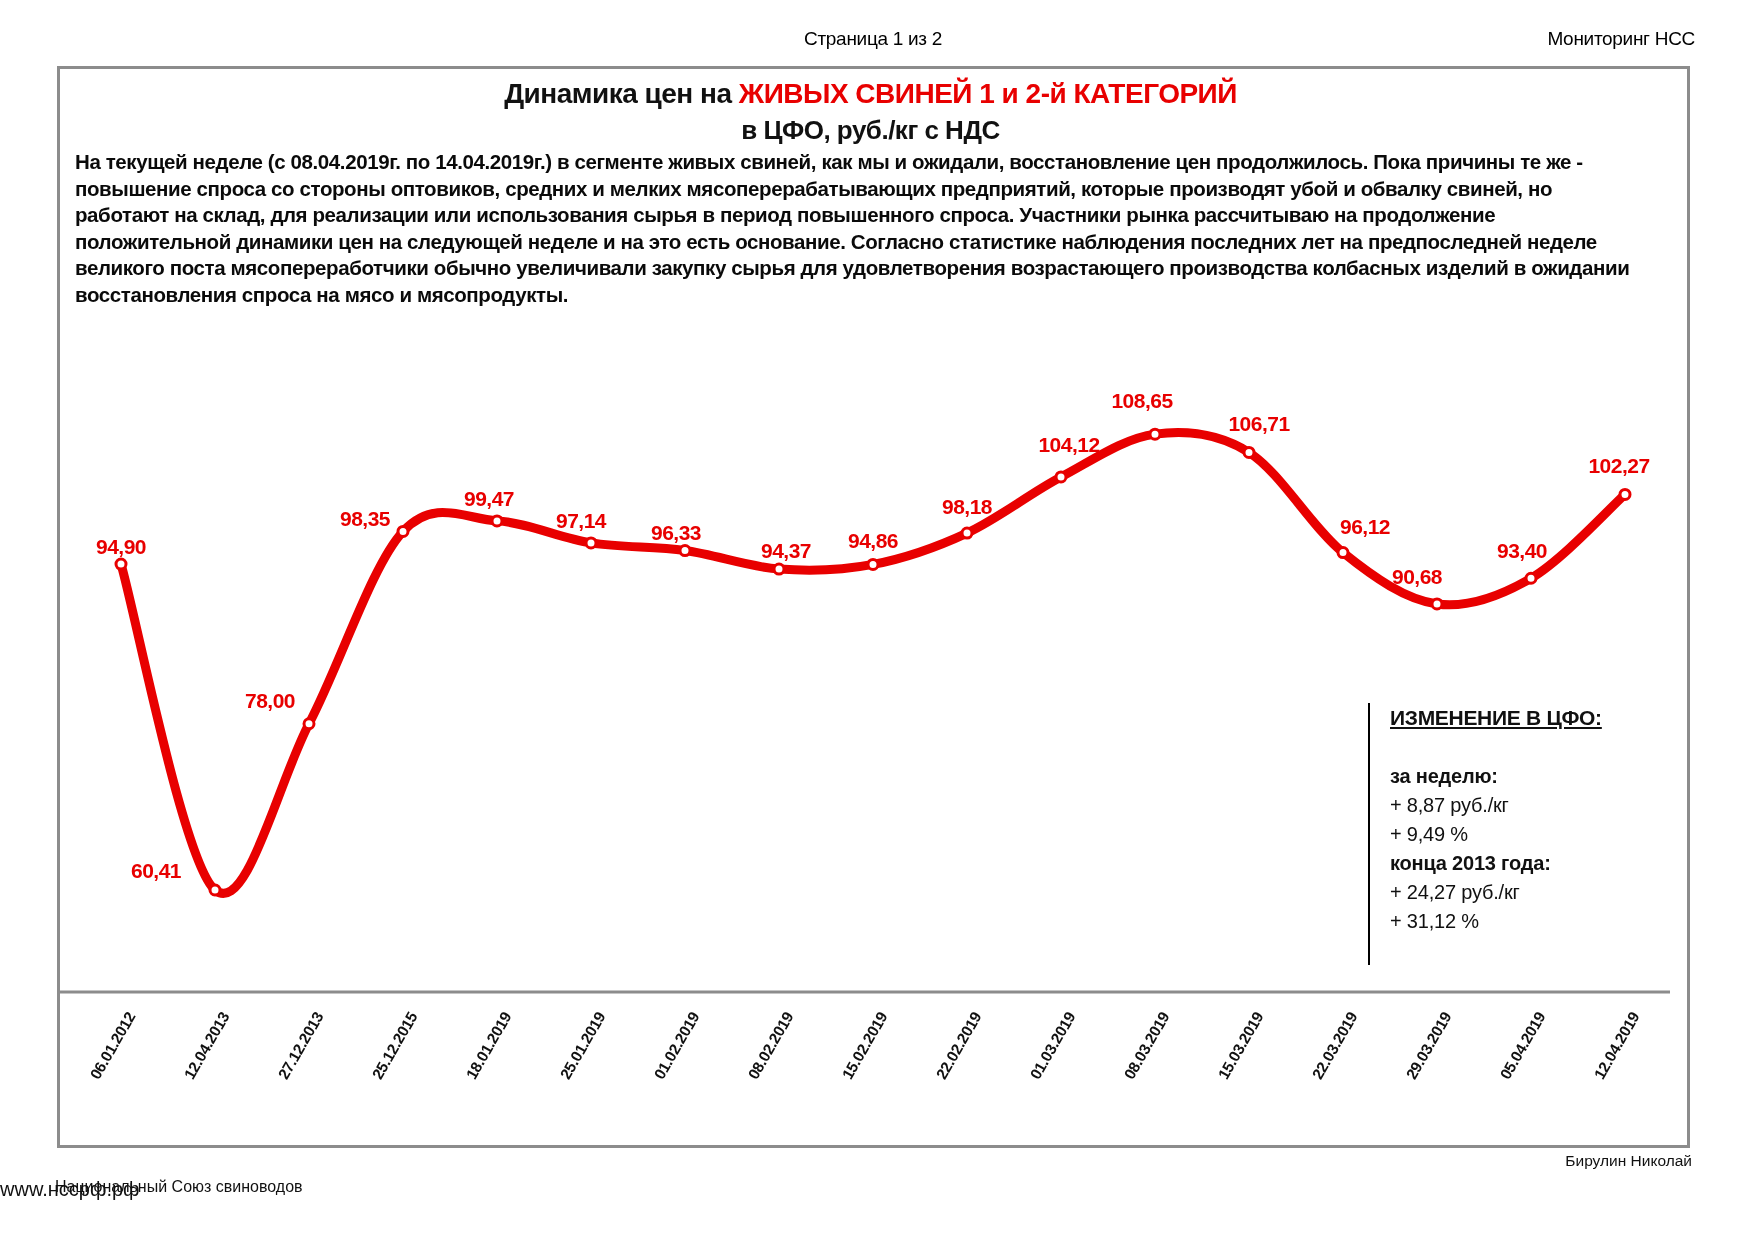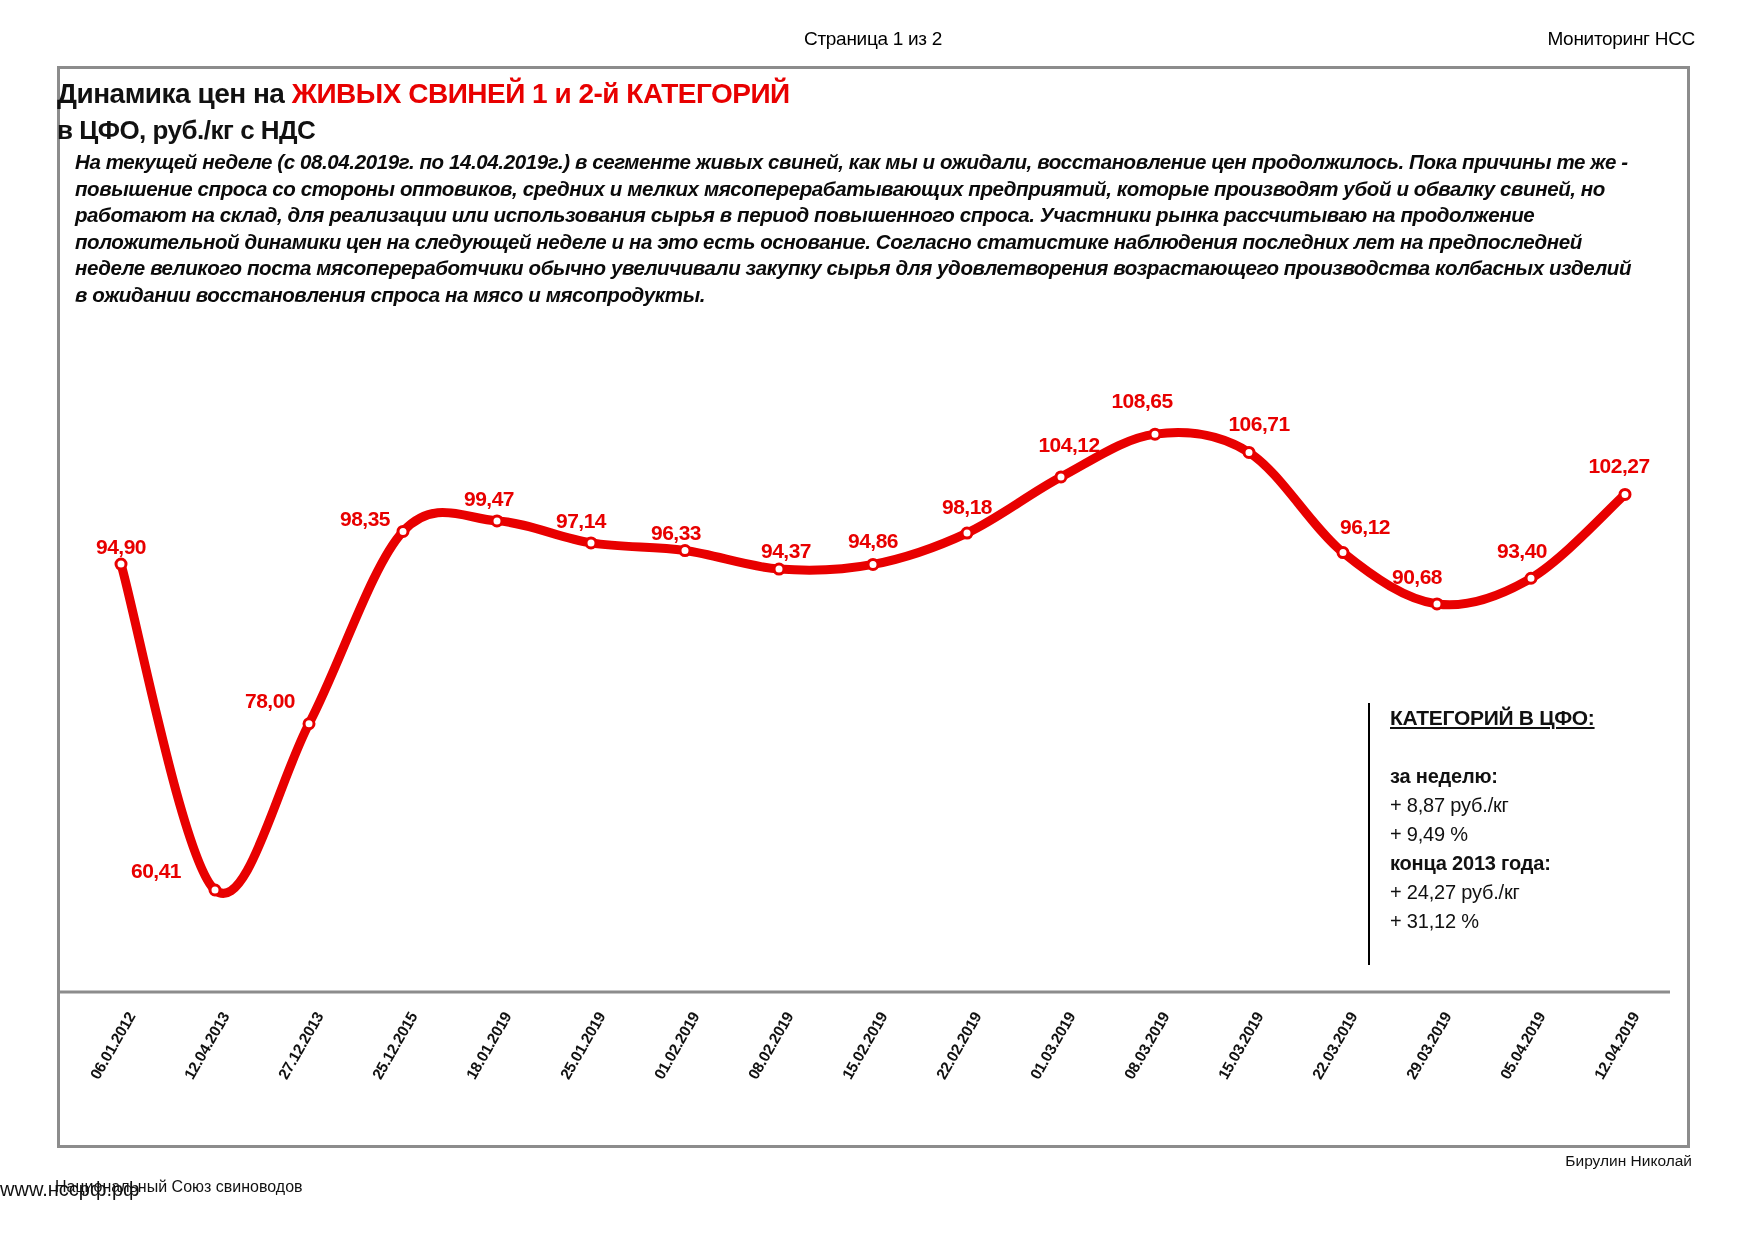--- a/index.html
+++ b/index.html
@@ -1,25 +1,25 @@
 <!DOCTYPE html>
 <html><head>
 <meta charset="utf-8">
 <style>
   html,body{margin:0;padding:0;background:#ffffff;}
   body{width:1754px;height:1240px;position:relative;font-family:"Liberation Sans",sans-serif;color:#111;overflow:hidden;}
   .hdr{position:absolute;top:28px;font-size:19px;letter-spacing:-0.3px;color:#000;}
   #page-indicator{left:3px;width:1740px;text-align:center;}
   #monitoring-label{right:59px;text-align:right;}
   .frame{position:absolute;left:57px;top:66px;width:1627px;height:1076px;border:3px solid #8c8c8c;background:#fff;}
-  .title-wrap{position:absolute;left:57px;top:78px;width:1627px;font-weight:bold;letter-spacing:-0.5px;}
+  .title-wrap{position:absolute;left:57px;top:78px;width:1627px;text-align:center;font-weight:bold;letter-spacing:-0.5px;}
   .title-line1{font-size:28px;}
   .title-line1 .hl{color:#e80000;}
   .title-line2{font-size:26px;margin-top:5px;}
-  .commentary{position:absolute;left:75px;top:149px;width:1567px;font-size:20.5px;line-height:26.5px;font-weight:bold;letter-spacing:-0.4px;text-align:left;color:#0a0a0a;font-style:italic;}
+  .commentary{position:absolute;left:75px;top:149px;width:1567px;font-size:20.5px;line-height:26.5px;font-weight:bold;letter-spacing:-0.4px;text-align:left;color:#0a0a0a;}
   .chart-svg{position:absolute;left:0;top:0;width:1754px;height:1240px;}
   .change-box{position:absolute;left:1390px;top:706px;width:260px;}
   .change-rule{position:absolute;left:1368px;top:703px;height:262px;width:0;border-left:2px solid #000;}
   .change-heading{font-size:21px;font-weight:bold;text-decoration:underline;letter-spacing:-0.3px;margin-bottom:32px;}
   .change-line{font-size:20px;line-height:29px;letter-spacing:-0.2px;}
   .bold{font-weight:bold;}
   .footer-left{position:absolute;left:55px;top:1178px;font-size:16px;}
   .footer-center{position:absolute;left:0;top:1178px;width:1744px;text-align:left;font-size:20px;}
   .footer-right{position:absolute;right:62px;top:1150px;text-align:right;font-size:15.5px;line-height:22px;}
 </style>
@@ -89,21 +89,21 @@
     <text x="1170" y="1016" text-anchor="end" transform="rotate(-60 1170 1016)" font-family="&quot;Liberation Sans&quot;,sans-serif" font-size="15.5" font-weight="bold" fill="#111" letter-spacing="-0.3">08.03.2019</text>
     <text x="1264" y="1016" text-anchor="end" transform="rotate(-60 1264 1016)" font-family="&quot;Liberation Sans&quot;,sans-serif" font-size="15.5" font-weight="bold" fill="#111" letter-spacing="-0.3">15.03.2019</text>
     <text x="1358" y="1016" text-anchor="end" transform="rotate(-60 1358 1016)" font-family="&quot;Liberation Sans&quot;,sans-serif" font-size="15.5" font-weight="bold" fill="#111" letter-spacing="-0.3">22.03.2019</text>
     <text x="1452" y="1016" text-anchor="end" transform="rotate(-60 1452 1016)" font-family="&quot;Liberation Sans&quot;,sans-serif" font-size="15.5" font-weight="bold" fill="#111" letter-spacing="-0.3">29.03.2019</text>
     <text x="1546" y="1016" text-anchor="end" transform="rotate(-60 1546 1016)" font-family="&quot;Liberation Sans&quot;,sans-serif" font-size="15.5" font-weight="bold" fill="#111" letter-spacing="-0.3">05.04.2019</text>
     <text x="1640" y="1016" text-anchor="end" transform="rotate(-60 1640 1016)" font-family="&quot;Liberation Sans&quot;,sans-serif" font-size="15.5" font-weight="bold" fill="#111" letter-spacing="-0.3">12.04.2019</text>
   </svg>
 
 <div class="change-rule"></div>
 <div class="change-box">
-  <div class="change-heading">КАТЕГОРИЙ В ЦФО:</div>
+  <div class="change-heading">ИЗМЕНЕНИЕ В ЦФО:</div>
   <div class="change-line bold">за неделю:</div>
   <div class="change-line">+ 8,87 руб./кг</div>
   <div class="change-line">+ 9,49 %</div>
   <div class="change-line bold">конца 2013 года:</div>
   <div class="change-line">+ 24,27 руб./кг</div>
   <div class="change-line">+ 31,12 %</div>
 </div>
 
 <div class="footer-left">Национальный Союз свиноводов</div>
 <div class="footer-center">www.нссрф.рф</div>

